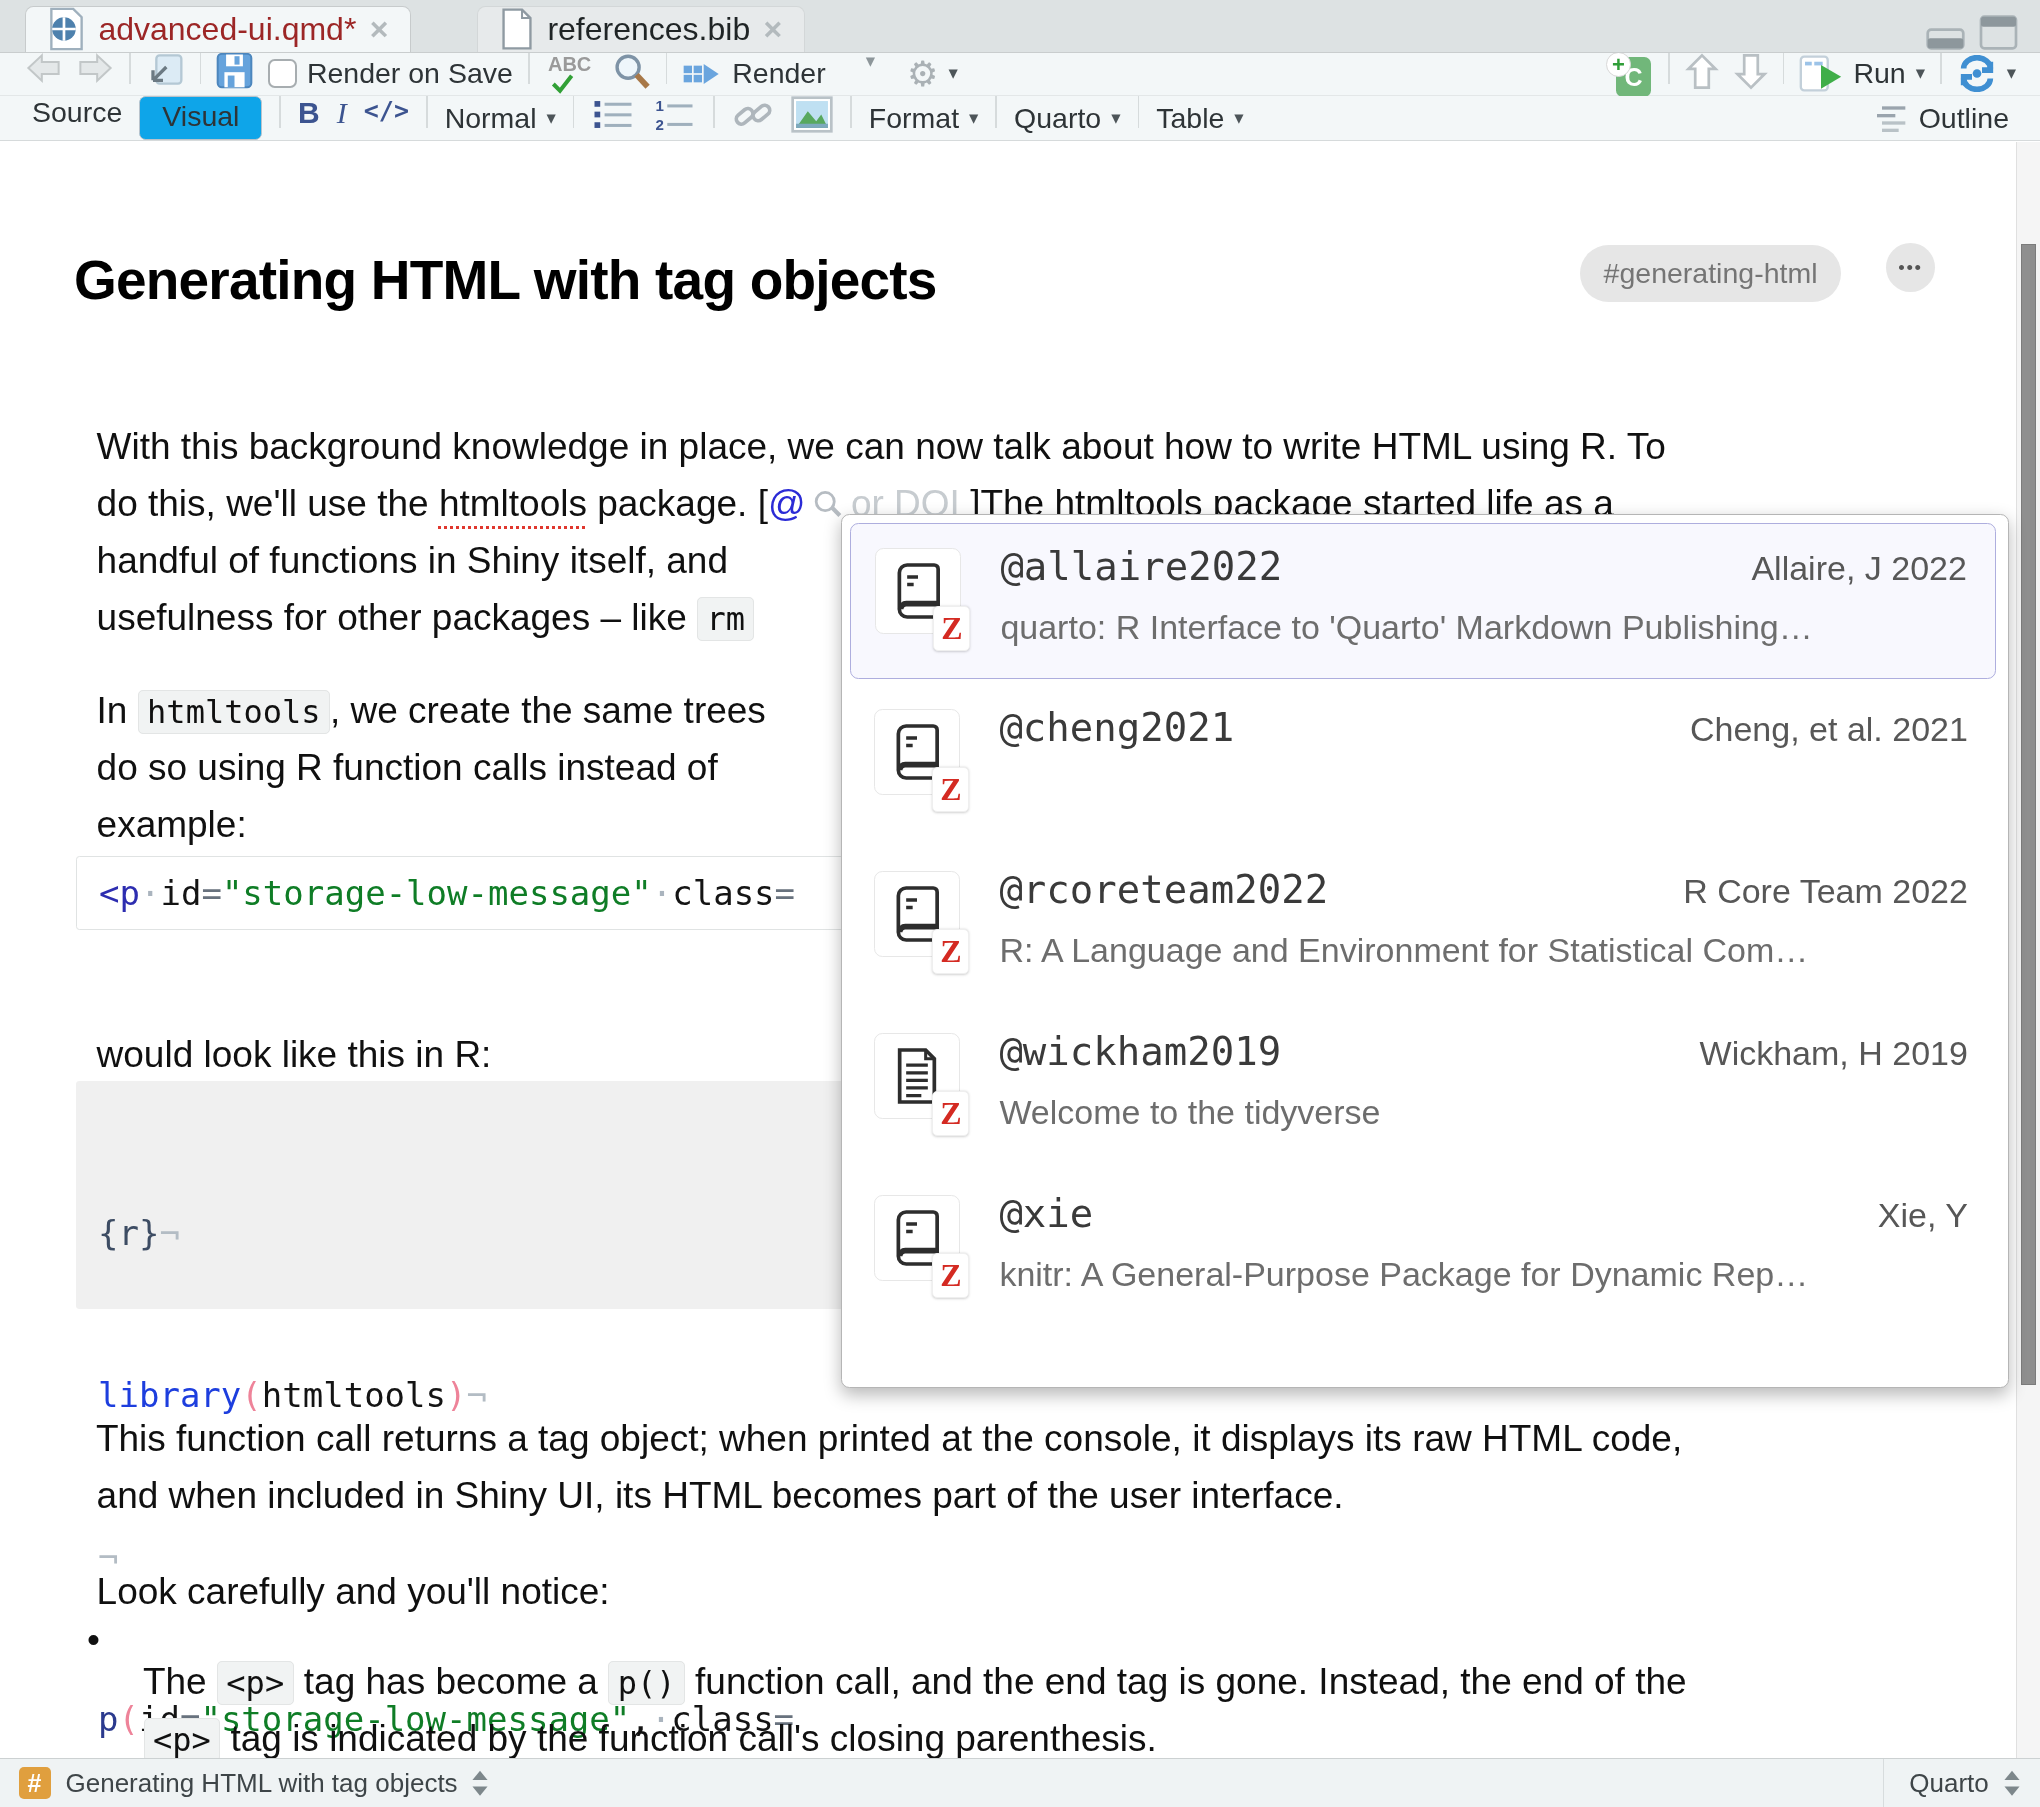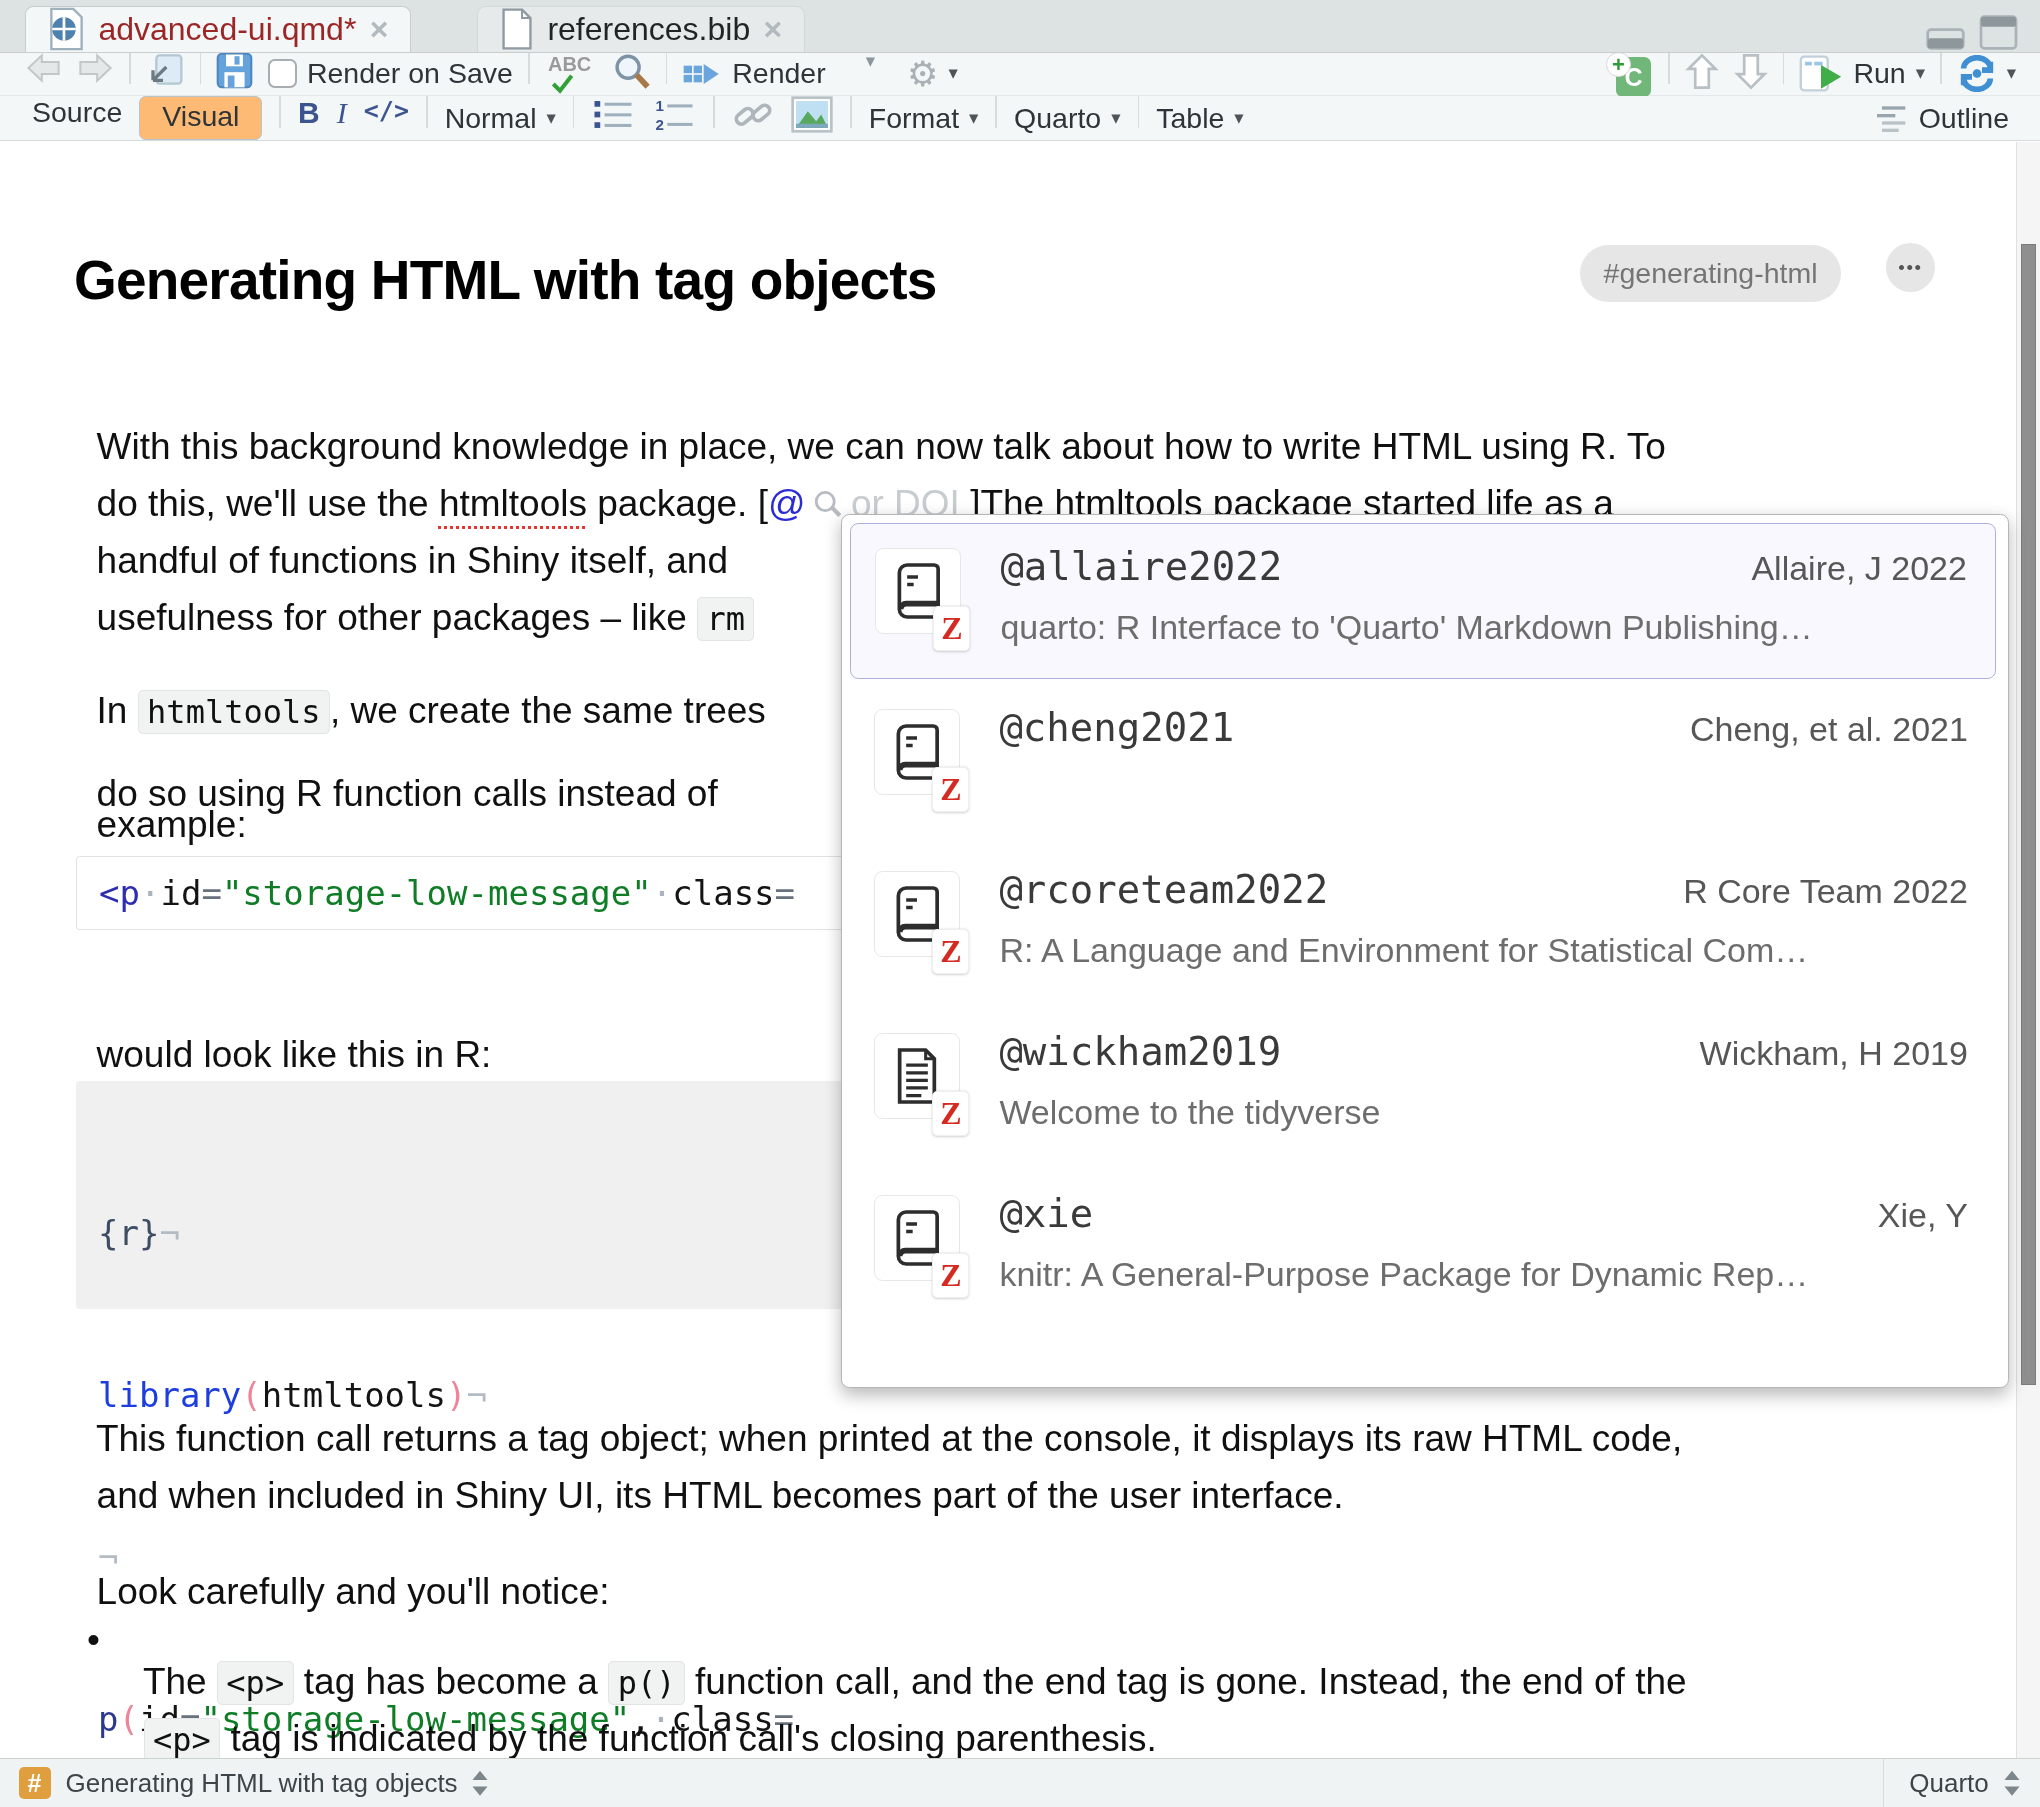--- a/index.html
+++ b/index.html
@@ -22,21 +22,21 @@
   .toolbar{position:absolute;left:0;width:2041px;background:#f3f7f8;display:flex;
            box-sizing:border-box;z-index:2;}
   #tb1{top:52px;height:44px;border-bottom:0.8px solid #e3e7e8;padding:0 25px;gap:15px;}
   #tb2{top:96px;height:45px;border-bottom:0.8px solid #d6dadb;padding:0 32px;gap:17px;}
   .sep{width:1.7px;height:32px;background:#d6dbdc;flex:none;}
   .spacer{flex:1;}
   .ui-label{font-size:28.5px;color:#2e3437;white-space:pre;}
   .caret{font-size:18.5px;color:#4d5559;line-height:1;}
   .tbtn{display:flex;align-items:center;gap:10px;flex:none;}
   .checkbox{width:28.5px;height:28.5px;background:#fff;border:2.5px solid #a7adb0;border-radius:6.7px;box-sizing:border-box;}
-  .visual-box{border:1.7px solid #b9c3cc;background:#fdba74;border-radius:6.7px;padding:3.4px 22px;}
+  .visual-box{border:1.7px solid #b9c3cc;background:#0ea5e9;border-radius:6.7px;padding:3.4px 22px;}
   .fmt-b{font-size:30px;font-weight:bold;color:#3c5490;}
   .fmt-i{font-size:30px;font-style:italic;font-family:"Liberation Serif",serif;color:#3c5490;}
   .fmt-code{font-size:25px;font-weight:bold;font-family:"DejaVu Sans Mono",monospace;color:#3c5490;}
   .abc{font-size:20px;font-weight:bold;color:#9a9a9a;line-height:0.9;text-align:center;}
   .gear{font-size:35px;color:#aab1b5;line-height:1;}
 
   
   .line{position:absolute;left:76px;font-size:37px;color:#101010;white-space:pre;z-index:1;}
   .h1{position:absolute;left:74px;top:248px;font-size:55px;font-weight:bold;color:#000;
       letter-spacing:-0.8px;white-space:pre;z-index:1;}
@@ -299,21 +299,21 @@
 <div class="line" style="top:498px;">
   <span>handful of functions in Shiny itself, and</span>
 </div>
 <div class="line" style="top:555px;">
   <span>usefulness for other packages – like </span><span class="chip">rm</span>
 </div>
 
 <div class="line" style="top:648px;">
   <span>In </span><span class="chip">htmltools</span><span>, we create the same trees</span>
 </div>
-<div class="line" style="top:731px;">
+<div class="line" style="top:705px;">
   <span>do so using R function calls instead of</span>
 </div>
 <div class="line" style="top:762px;">
   <span>example:</span>
 </div>
 
 <div class="codeblock" id="code1">
   <span><span class="c-tag">&lt;p</span><span class="c-dot">·</span><span class="c-name">id</span><span class="c-eq">=</span><span class="c-str">"storage-low-message"</span><span class="c-dot">·</span><span class="c-name">class</span><span class="c-eq">=</span></span>
 </div>
 

